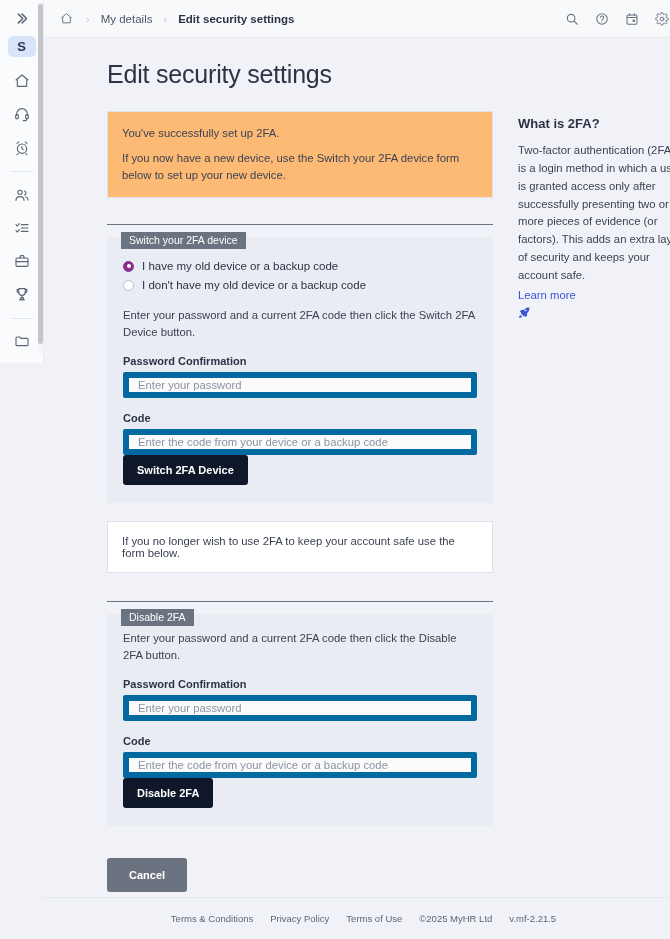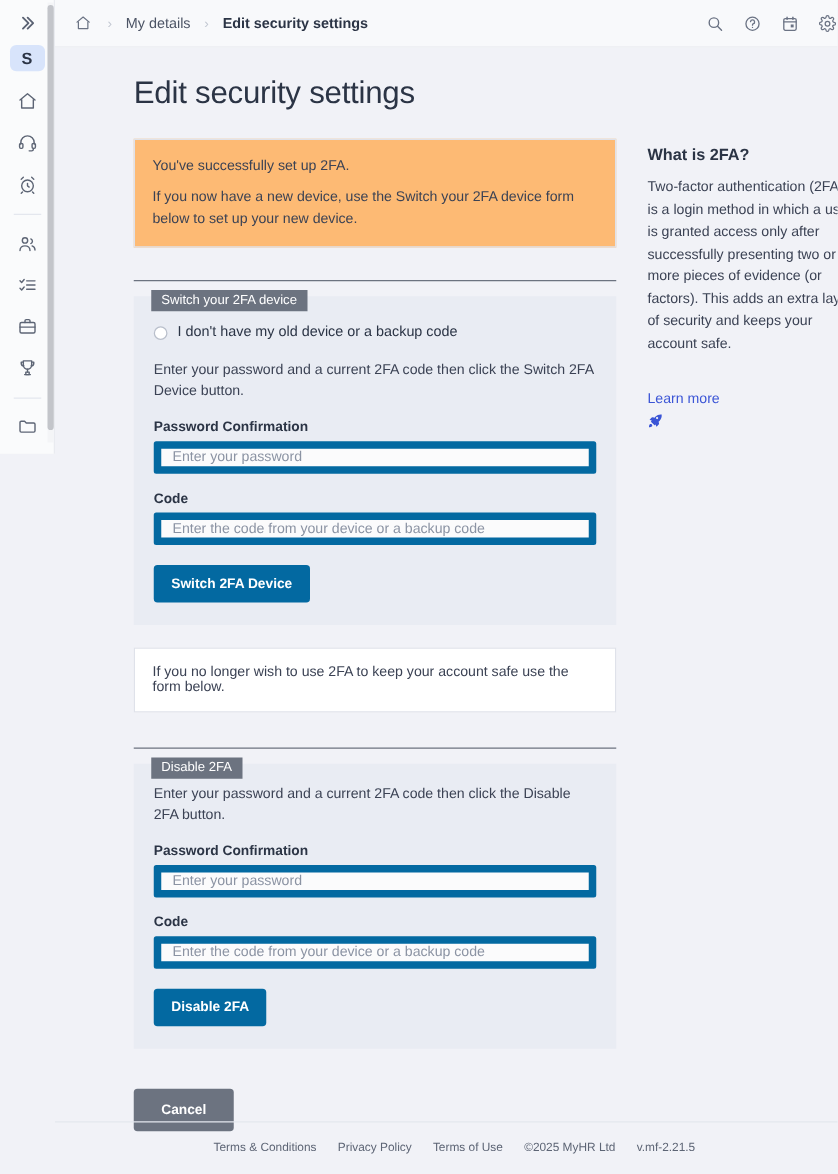--- a/index.html
+++ b/index.html
@@ -133,33 +133,33 @@
     padding: 0 9px; font-size: 11.3px; color: #2b3445;
     font-family: "Liberation Sans", sans-serif; border-radius: 2px;
   }
   input.txtbox::placeholder { color: #8b93a3; }
 
   .btn {
     border: none; cursor: pointer; border-radius: 3px;
     font-family: "Liberation Sans", sans-serif;
     font-size: 11px; font-weight: 700; color: #ffffff;
   }
-  .btn-primary { background: #0369a1; padding: 9px 14px; margin-top: 16px; }
+  .btn-primary { background: #0f172a; padding: 9px 14px; }
   .btn-cancel { background: #6c7380; padding: 11px 22px; }
 
   .notice-card {
     background: #ffffff; border: 1px solid #dfe2ea;
     padding: 13px 14px; margin-bottom: 22px;
   }
   .notice-card p { font-size: 11.3px; color: #3b4254; }
 
   
   .rail-title { font-size: 13px; font-weight: 700; color: #2b3445; margin-bottom: 11px; }
   .rail-text { font-size: 11.3px; color: #3b4254; line-height: 1.58; }
-  .rail-link { font-size: 11.3px; color: #3b55d6; display: inline-block; margin-top: 28px; cursor: pointer; }
+  .rail-link { font-size: 11.3px; color: #3b55d6; display: inline-block; margin-top: 4px; cursor: pointer; }
   .rocket { margin-top: 3px; color: #3b55d6; }
   .rocket svg { width: 13px; height: 13px; display: block; }
 
   .cancel-wrap { padding: 14px 0 0 63px; }
 
   
   .footer {
     position: absolute; left: 0; right: 0; bottom: 0; height: 42px;
     border-top: 1px solid #e4e7ee;
     display: flex; align-items: center; justify-content: center; gap: 17px;
@@ -315,20 +315,24 @@
             <p>You've successfully set up 2FA.</p>
             <p>If you now have a new device, use the Switch your 2FA device form below to set up your new device.</p>
           </section>
 
           <section class="fieldset">
             <div class="fs-line"></div>
             <span class="fs-legend">Switch your 2FA device</span>
             <div class="fs-body">
 
 
+              <label class="radio-row">
+                <span class="radio checked"></span>
+                <span class="radio-label">I have my old device or a backup code</span>
+              </label>
 
               <label class="radio-row">
                 <span class="radio"></span>
                 <span class="radio-label">I don't have my old device or a backup code</span>
               </label>
 
               <p class="txt mt16">Enter your password and a current 2FA code then click the Switch 2FA Device button.</p>
 
               <div class="field-group">
                 <div class="field-label">Password Confirmation</div>

